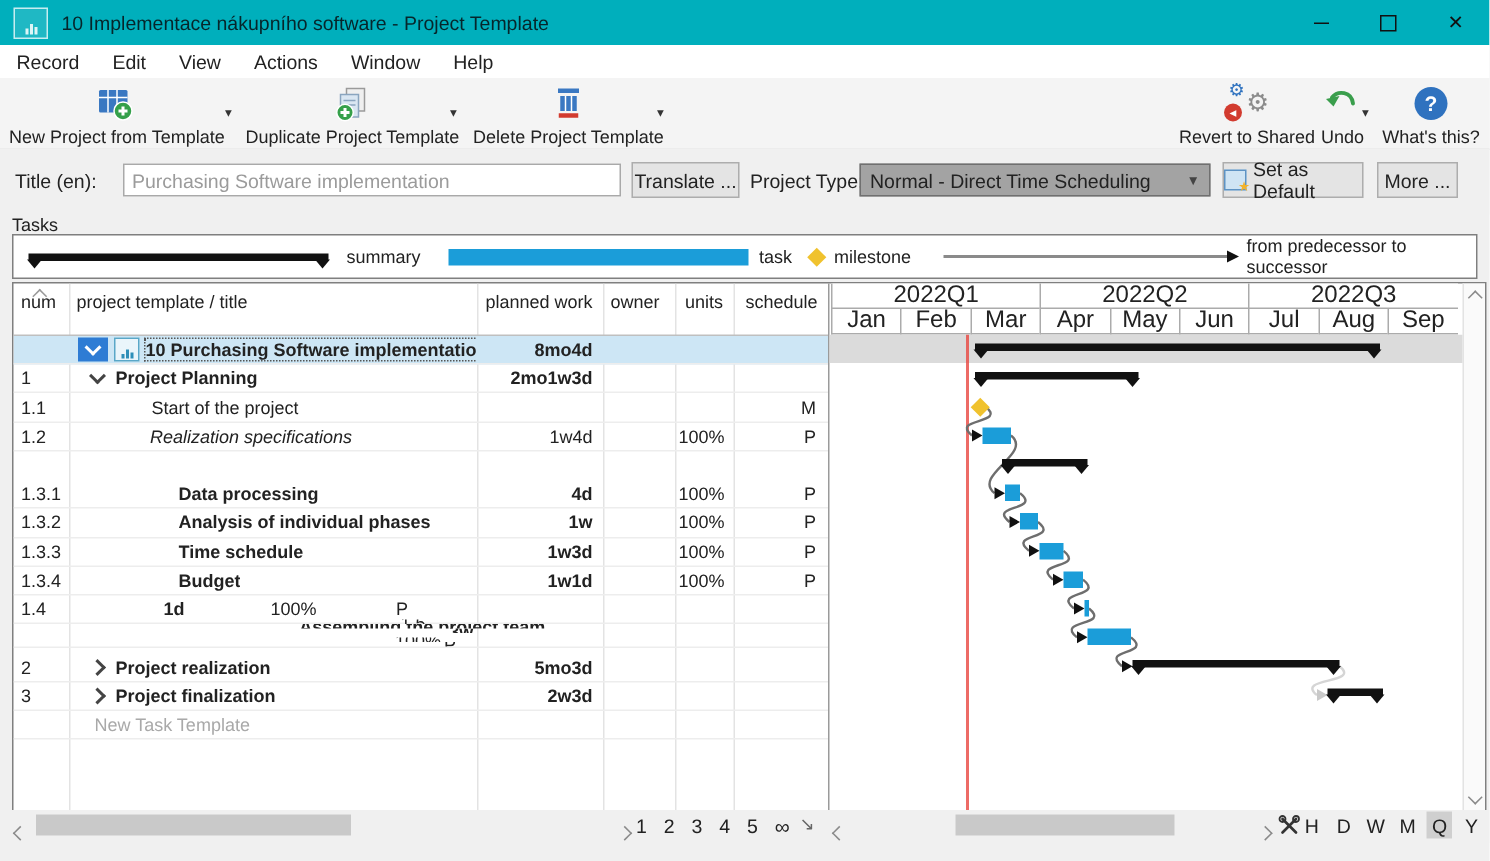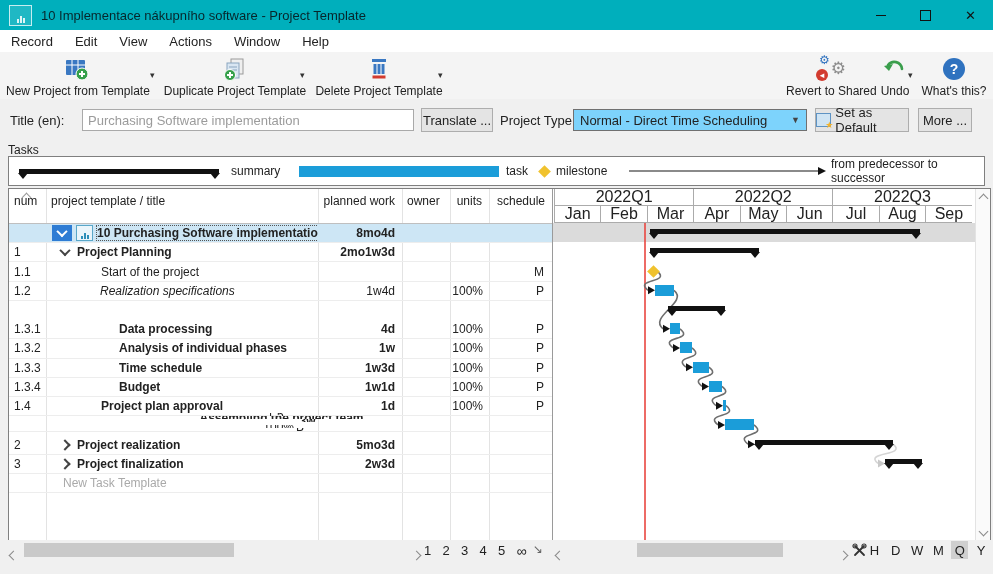--- a/index.html
+++ b/index.html
@@ -32,21 +32,21 @@
   .gearwrap .g2{position:absolute;left:3px;top:-2px;font-size:12px;color:#2F72BF;line-height:1;}
   .gearwrap .badge{position:absolute;left:0;bottom:1px;width:12px;height:12px;border-radius:50%;background:#D23B2F;
                    color:#fff;font-size:9px;display:flex;align-items:center;justify-content:center;}
   
   .fieldsbar{position:absolute;left:0;top:99px;width:993px;height:44px;background:#F0F0F0;font-size:13px;}
   .flabel{position:absolute;top:14px;}
   .txtinput{position:absolute;top:10px;height:20px;border:1px solid #A9A9A9;background:#fff;color:#9B9B9B;
             font-size:13px;padding:0 5px;font-family:inherit;}
   .btn{position:absolute;top:9px;height:24px;background:#E4E4E4;border:1px solid #ADADAD;font-size:13px;
        display:flex;align-items:center;justify-content:center;box-sizing:border-box;gap:4px;}
-  .selectbox{position:absolute;top:10px;height:22px;border:1px solid #707070;background:#7dd3fc;display:flex;
+  .selectbox{position:absolute;top:10px;height:22px;border:1px solid #707070;background:#a3a3a3;display:flex;
              align-items:center;font-size:13px;box-sizing:border-box;padding:0 6px;}
   .selectbox .caret{margin-left:auto;font-size:9px;color:#444;}
   .sdicon{width:15px;height:12px;background:#CFE4F4;border:1px solid #5E93C4;position:relative;}
   .sdicon:after{content:"★";position:absolute;right:-3px;bottom:-4px;color:#F2B32E;font-size:9px;}
   
   .tasks-label{position:absolute;left:8px;top:143px;font-size:12px;color:#222;}
   .legendbox{position:absolute;left:8px;top:156px;width:975px;height:28px;background:#fff;border:1px solid #7F7F7F;font-size:12px;}
   .lg-item{position:absolute;top:0;height:28px;display:flex;align-items:center;}
   .lg-sum{height:5px;background:#111;position:relative;}
   .lg-sum:before,.lg-sum:after{content:"";position:absolute;bottom:-5px;width:0;height:0;
@@ -371,23 +371,20 @@
           <div class="tcell c-title" style="padding-left: 73px;">
             <span class="titletext bold">Budget</span>
           </div>
           <div class="tcell c-planned bold">1w1d</div>
           <div class="tcell c-owner"></div>
           <div class="tcell c-units">100%</div>
           <div class="tcell c-sched">P</div>
         </div>
         <div class="trow" style="top: 173.07px;">
           <div class="tcell c-num">1.4</div>
-          <div class="tcell c-title" style="padding-left: 55px;">
-            <span class="titletext bold">Project plan approval</span>
-          </div>
           <div class="tcell c-planned bold">1d</div>
           <div class="tcell c-owner"></div>
           <div class="tcell c-units">100%</div>
           <div class="tcell c-sched">P</div>
         </div>
         <div class="trow" style="top: 189px; flex-direction: column;">
           <div class="tcell c-num">1.5</div>
           <div class="tcell c-title" style="padding-left: 55px;">
             <span class="titletext bold">Assembling the project team</span>
           </div>

